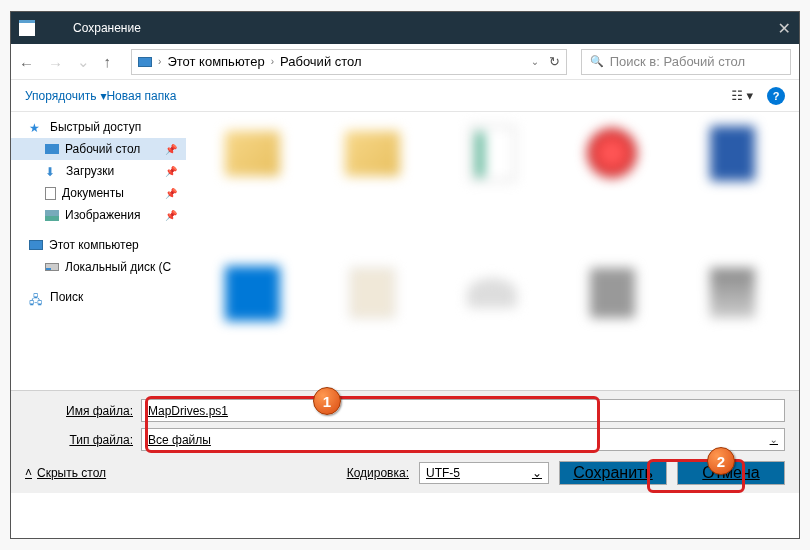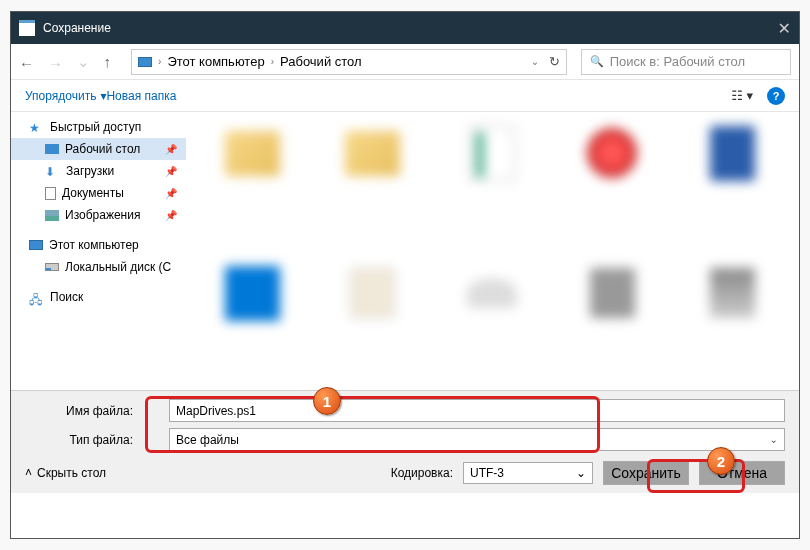--- a/index.html
+++ b/index.html
@@ -1,18 +1,18 @@
 <!DOCTYPE html>
 <html><head>
 <meta charset="utf-8">
 <style>
 * { box-sizing: border-box; margin: 0; padding: 0; font-family: "Segoe UI", Tahoma, sans-serif; }
 body { background: #f8f8f8; width: 810px; height: 550px; overflow: hidden; position: relative; }
 .window { width: 790px; height: 528px; margin: 11px 10px; background: #fff; border: 1px solid #555; position: relative; }
-.titlebar { height: 32px; background: #203340; display: flex; align-items: center; padding: 0 8px; color: #fff; font-size: 12px; }
+.titlebar { height: 32px; background: #203340; display: flex; align-items: center; padding: 0 8px; color: #fff; font-size: 12px; gap: 30px; }
 .titlebar .notepad-icon { width: 16px; height: 16px; margin-right: 8px; display: flex; flex-direction: column; }
 .titlebar .notepad-icon .binding { height: 3px; background: #5aa0d0; }
 .titlebar .notepad-icon .paper { flex: 1; background: #fff; }
 .titlebar .close { margin-left: auto; font-size: 16px; color: #ccc; cursor: pointer; }
 .navbar { height: 36px; display: flex; align-items: center; padding: 0 8px; gap: 14px; border-bottom: 1px solid #e5e5e5; font-size: 13px; }
 .navbar .arrow { color: #666; font-size: 15px; cursor: pointer; }
 .navbar .arrow.disabled { color: #ccc; }
 .navbar .path { flex: 1; display: flex; align-items: center; border: 1px solid #ccc; height: 26px; padding: 0 6px; gap: 6px; margin-left: 6px; }
 .navbar .pc-icon { width: 14px; height: 10px; background: #3a8bd0; border: 1px solid #2a6ba0; }
 .navbar .chev { color: #777; font-size: 10px; }
@@ -49,37 +49,37 @@
 .content .t2 { background: #fff; border: 1px solid #aaa; width: 45px; height: 55px; position: relative; }
 .content .t2::after { content:''; position:absolute; left:5px; top:5px; width:8px; height:45px; background:#4a8; }
 .content .t3 { width: 50px; height: 50px; border-radius: 50%; background: radial-gradient(#f55 30%, #900); }
 .content .t4 { width: 45px; height: 55px; background: #2a5caa; border-radius: 3px; }
 .content .t5 { width: 55px; height: 55px; background: #0078d7; display: grid; grid-template-columns: 1fr 1fr; grid-template-rows: 1fr 1fr; gap: 2px; }
 .content .t5 div { background: #0078d7; }
 .content .t6 { width: 45px; height: 50px; background: #f0e8d8; border: 1px solid #ccc; }
 .content .t7 { width: 50px; height: 30px; background: #ddd; border-radius: 50% 50% 10% 10%; }
 .content .t8 { width: 45px; height: 50px; background: #999; border-radius: 3px; }
 .content .t9 { width: 45px; height: 50px; background: linear-gradient(#888,#ccc); }
-.bottom { border-top: 1px solid #d0d0d0; background: #f0f0f0; padding: 8px 14px; position: relative; }
+.bottom { border-top: 1px solid #d0d0d0; background: #f0f0f0; padding: 8px 14px; position: relative; text-decoration: underline; }
 .row { display: flex; align-items: center; margin-bottom: 6px; gap: 8px; }
 .row .lbl { width: 108px; text-align: right; font-size: 12px; }
-.row input, .row .combo { flex: 1; height: 23px; border: 1px solid #aaa; background: #fff; padding: 0 6px; font-size: 12px; margin-left: 28px; }
+.row input, .row .combo { flex: 1; height: 23px; border: 1px solid #aaa; background: #fff; padding: 0 6px; font-size: 12px; }
 .row .combo { display: flex; align-items: center; justify-content: space-between; cursor: pointer; }
 .row .combo .dd { color: #555; font-size: 10px; }
 .fields-wrap { position: relative; }
 .redbox1 { position: absolute; top: -3px; left: 120px; width: 455px; height: 57px; border: 3px solid #d92022; border-radius: 6px; pointer-events: none; }
 .badge { position: absolute; width: 28px; height: 28px; border-radius: 50%; background: radial-gradient(circle at 35% 30%, #ff9850, #d94a10); color: #fff; font-weight: bold; font-size: 15px; display: flex; align-items: center; justify-content: center; border: 1px solid #a03500; box-shadow: 1px 1px 2px rgba(0,0,0,0.4); }
 .badge1 { top: -12px; left: 288px; }
 .badge2 { top: 56px; left: 696px; }
 .actions { display: flex; align-items: center; margin-top: 10px; gap: 10px; position: relative; }
 .actions .hide { font-size: 12px; display: flex; align-items: center; gap: 5px; cursor: pointer; }
 .actions .spacer { flex: 1; }
 .actions .enc-lbl { font-size: 12px; }
 .actions .enc-combo { width: 130px; height: 22px; border: 1px solid #aaa; background: #fff; display: flex; align-items: center; padding: 0 6px; font-size: 12px; justify-content: space-between; cursor: pointer; }
-.actions button { width: 86px; height: 24px; border: 1px solid #aaa; background: #a3a3a3; font-size: 14px; cursor: pointer; }
+.actions button { width: 108px; height: 24px; border: 1px solid #aaa; background: #0369a1; font-size: 16px; cursor: pointer; }
 .redbox2 { position: absolute; border: 3px solid #d92022; border-radius: 6px; pointer-events: none; top: 68px; left: 636px; width: 98px; height: 34px; }
 </style>
 </head>
 <body>
 
 <div class="window">
   <div class="titlebar">
     <span class="notepad-icon">
         <span class="binding"></span>
         <span class="paper"></span>
@@ -219,21 +219,21 @@
       <div class="badge badge1">1</div>
     </div>
     <div class="actions">
       <span class="hide">
           <span>˄</span>
           <span>Скрыть стол</span>
         </span>
       <span class="spacer"></span>
       <span class="enc-lbl">Кодировка:</span>
       <div class="enc-combo">
-          <span>UTF-3</span>
+          <span>UTF-5</span>
           <span class="dd">⌄</span>
         </div>
       <button>Сохранить</button>
       <button>Отмена</button>
     </div>
     <div class="redbox2"></div>
     <div class="badge badge2">2</div>
   </div>
 </div>
 

